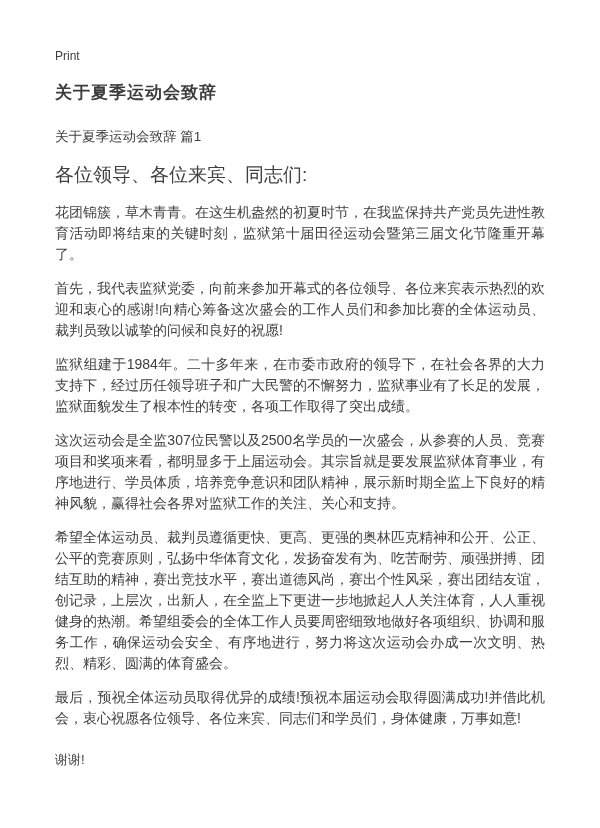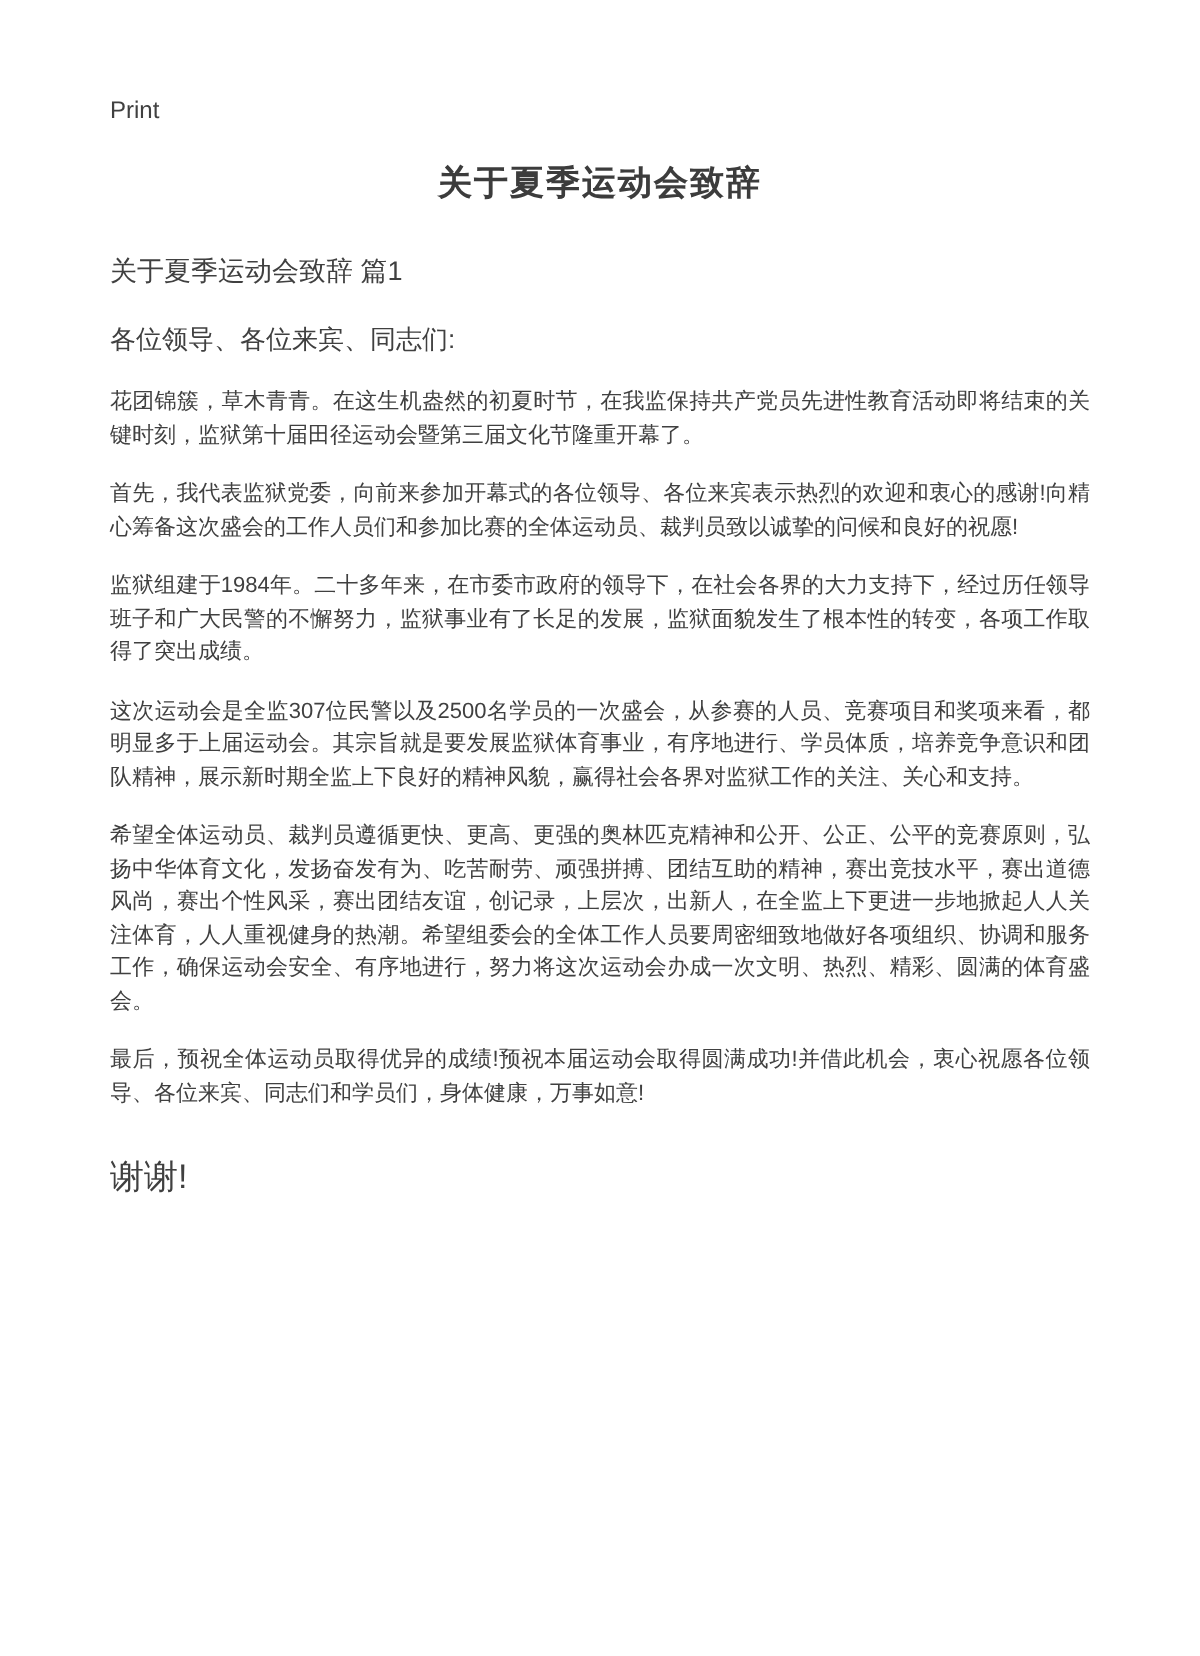--- a/index.html
+++ b/index.html
@@ -19,49 +19,48 @@
     background: #ffffff;
   }
   .print-link {
     display: inline-block;
     font-size: 12px;
     color: #404040;
     cursor: pointer;
     margin-bottom: 14px;
   }
   .doc-title {
-    text-align: center;
     font-size: 17px;
     font-weight: bold;
     color: #3c3c3c;
     margin: 4px 0 24px 0;
     letter-spacing: 1px;
   }
   .doc-subtitle {
     font-size: 13px;
     margin-bottom: 17px;
   }
   .section-heading {
     font-size: 13.5px;
     font-weight: normal;
     margin-bottom: 16px;
   }
   .salutation {
-    font-size: 13px;
+    font-size: 19px;
     margin-bottom: 14px;
   }
   .para {
-    font-size: 11px;
+    font-size: 14px;
     line-height: 1.5;
     margin-bottom: 13px;
     text-align: justify;
     word-break: break-all;
   }
   .closing {
-    font-size: 17px;
+    font-size: 13px;
     margin-top: 22px;
   }
 </style>
 </head>
 <body>
 
 <div class="page">
 
   <span class="print-link">Print</span>
 

